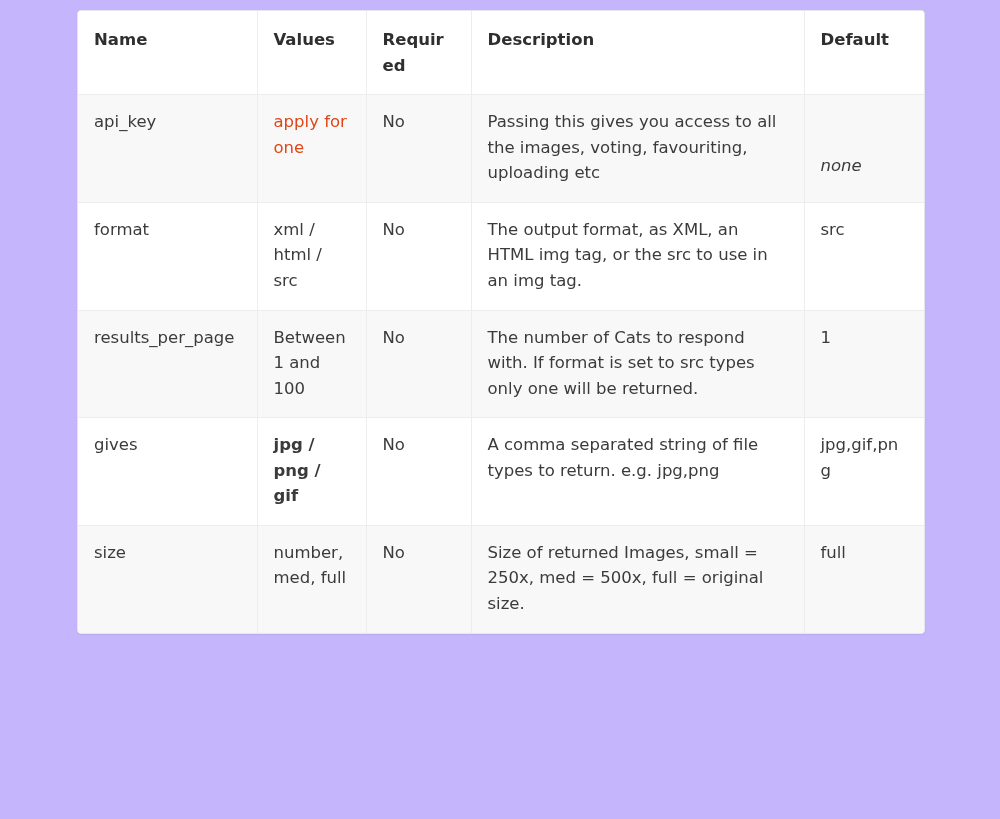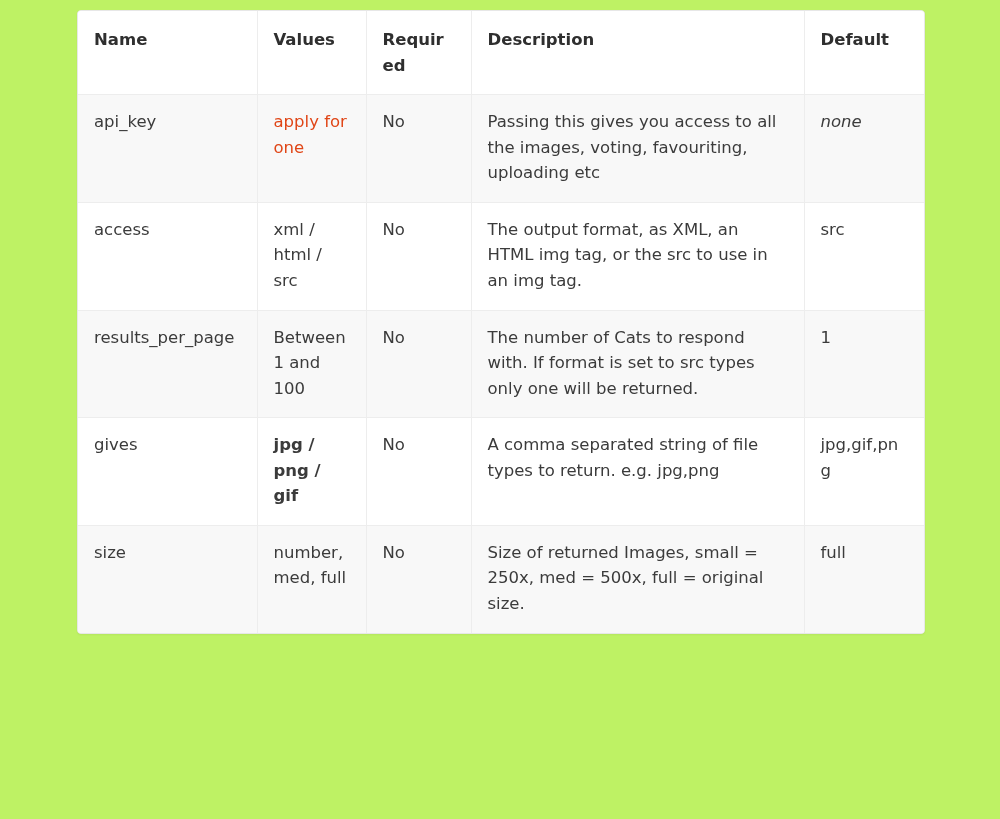--- a/index.html
+++ b/index.html
@@ -9,21 +9,21 @@
     height: 819px;
     background: #ffffff;
     font-family: "DejaVu Sans", "Liberation Sans", sans-serif;
   }
 
   #page {
     position: relative;
     width: 1000px;
     height: 819px;
     overflow: hidden;
-    background: #bef264;
+    background: #c4b5fd;
   }
 
   .table-wrap {
     position: absolute;
     left: 77px;
     top: 10px;
     width: 846px;
     border: 1px solid #e7e7e7;
     border-radius: 4px;
     background: #ffffff;
@@ -71,21 +71,21 @@
   table.params tbody tr:nth-child(odd)  td { background: #f8f8f8; }
   table.params tbody tr:nth-child(even) td { background: #ffffff; }
   table.params tbody tr:last-child td { border-bottom: none; }
 
   .lnk {
     color: #e04617;
     text-decoration: none;
     cursor: pointer;
   }
 
-  .ital { font-style: italic; }
+  .ital { font-style: italic; margin-top: 44px; }
   .bold { font-weight: 700; }
 
   .cellwrap { display: block; }
 </style>
 </head>
 <body>
 
 <div id="page">
   <div class="table-wrap">
     <table class="params">
@@ -116,21 +116,21 @@
             </td>
             <td>
               <span class="cellwrap">Passing this gives you access to all the images, voting, favouriting, uploading etc</span>
             </td>
             <td>
               <span class="cellwrap ital">none</span>
             </td>
           </tr>
           <tr>
             <td>
-              <span class="cellwrap">access</span>
+              <span class="cellwrap">format</span>
             </td>
             <td>
               <span class="cellwrap">xml / html / src</span>
             </td>
             <td>
               <span class="cellwrap">No</span>
             </td>
             <td>
               <span class="cellwrap">The output format, as XML, an HTML img tag, or the src to use in an img tag.</span>
             </td>

